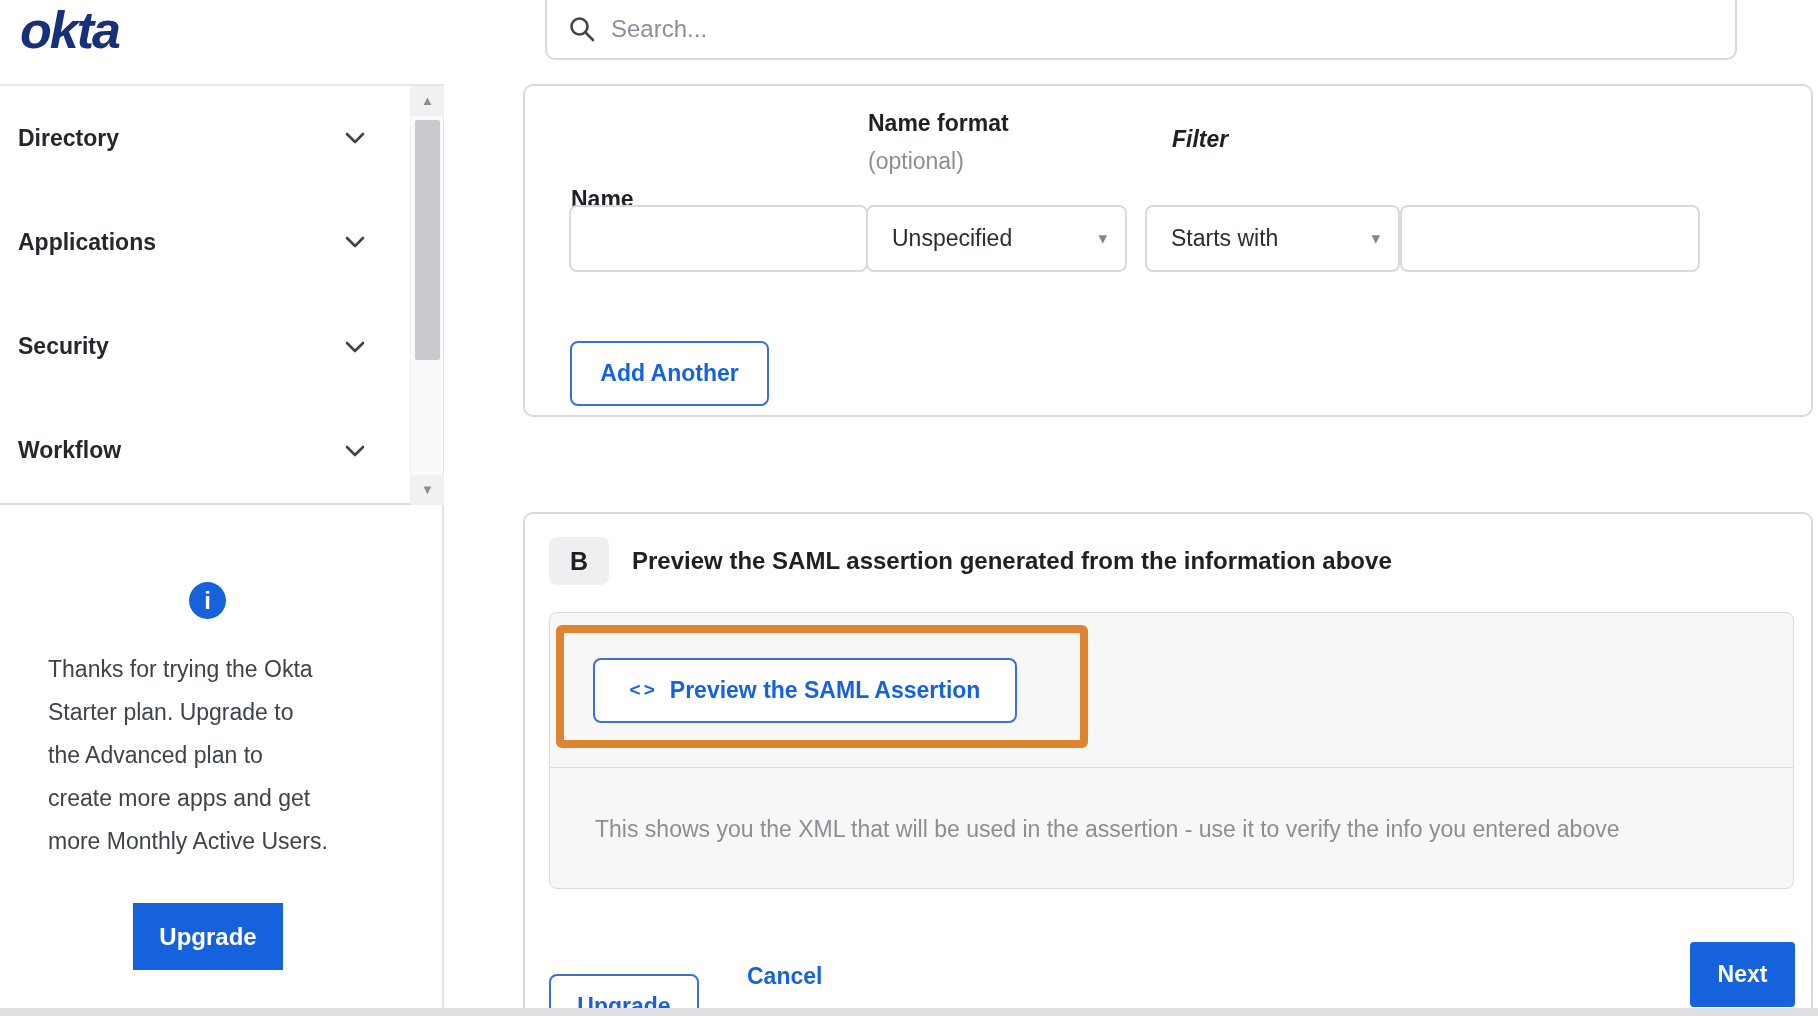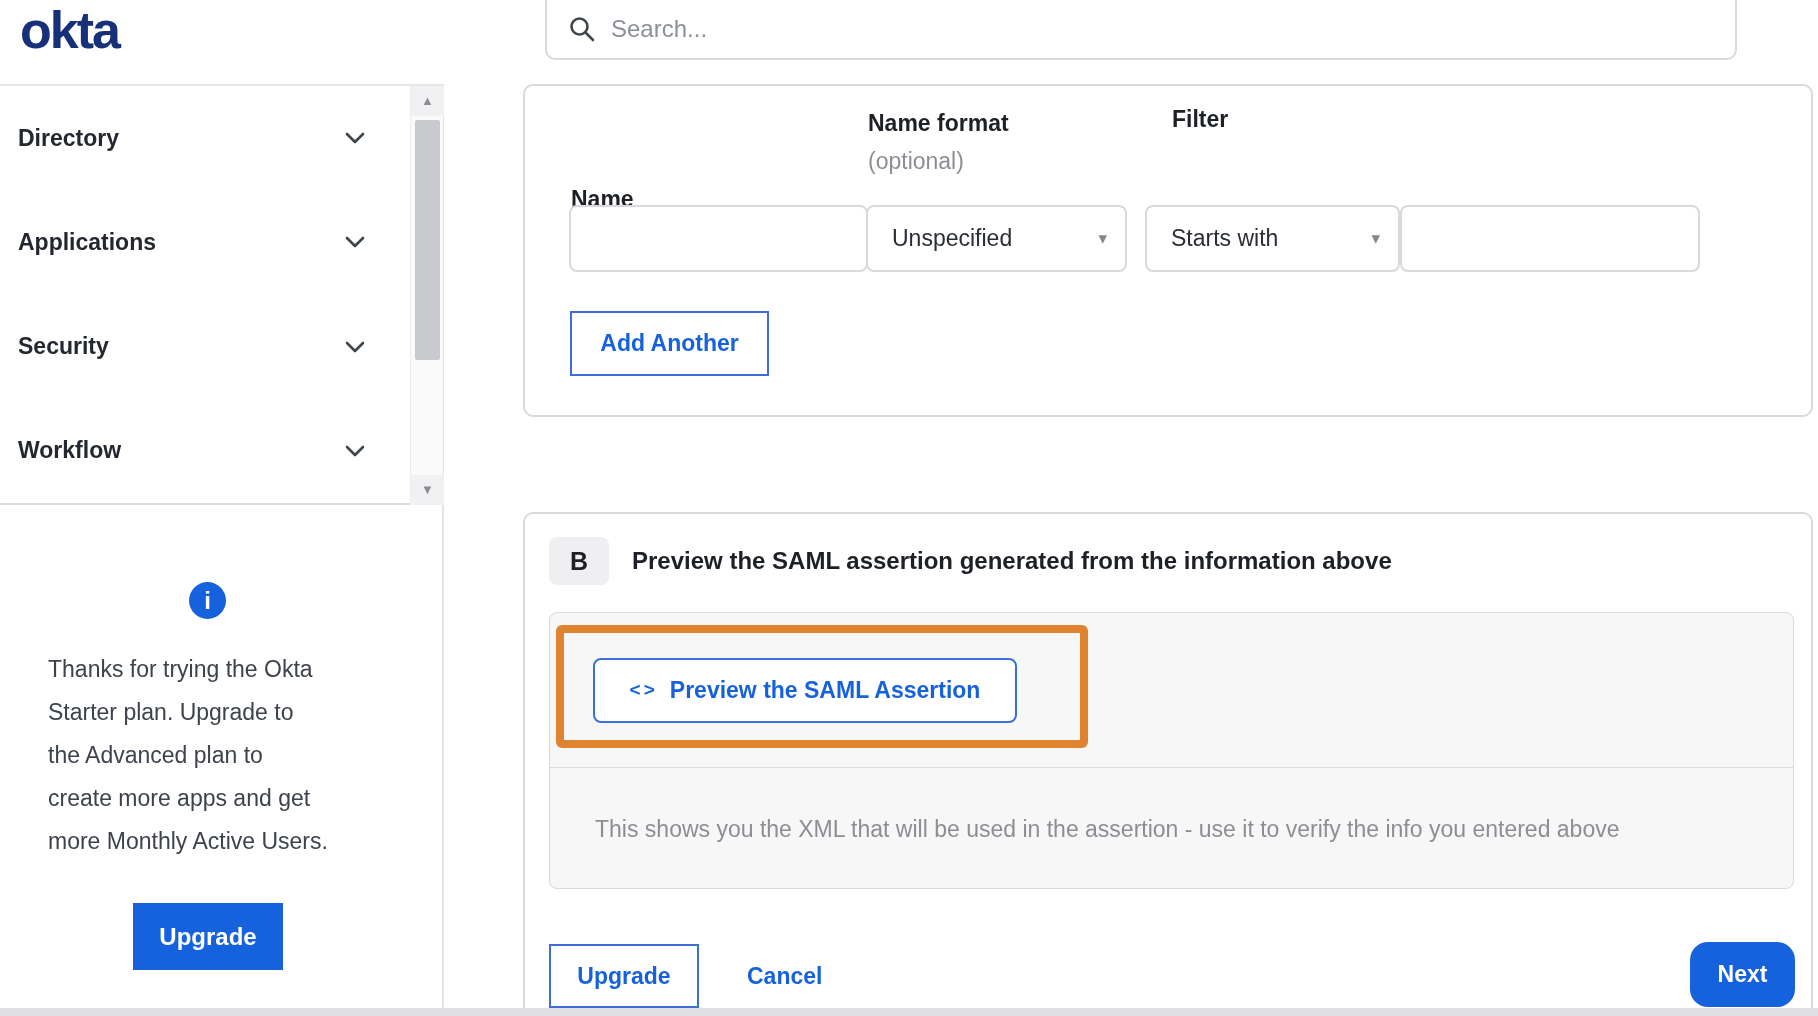--- a/index.html
+++ b/index.html
@@ -2,21 +2,21 @@
 <html><head>
 <meta charset="utf-8">
 <style>
   * { margin: 0; padding: 0; box-sizing: border-box; }
   html, body { width: 1818px; height: 1016px; overflow: hidden; background: #fff;
     font-family: "Liberation Sans", "DejaVu Sans", sans-serif; color: #1d2025; }
   .abs { position: absolute; }
 
   
   .logo { left: 20px; top: 0px; font-size: 52px; font-weight: bold; letter-spacing: -2px;
-    color: #16307a; line-height: 60px; cursor: pointer; }
+    color: #16307a; line-height: 60px; cursor: pointer; font-style: italic; }
   .searchbox { left: 545px; top: -14px; width: 1192px; height: 74px; background: #fff;
     border: 2px solid #d9d9de; border-radius: 10px; display: flex; align-items: flex-end; }
   .searchbox .inner { display: flex; align-items: center; height: 58px; width: 100%; padding-left: 22px; }
   .searchbox svg { flex: 0 0 auto; }
   .searchbox input { border: none; outline: none; font-size: 24px; color: #3c4148;
     margin-left: 16px; width: 1050px; font-family: inherit; background: transparent; }
   .searchbox input::placeholder { color: #8b8f99; }
 
   
   .side-divider { left: 442px; top: 84px; width: 2px; height: 924px; background: #e3e3e8; }
@@ -56,22 +56,22 @@
   .fhint { position: absolute; font-size: 23px; color: #8d8d94; }
   .tinput { position: absolute; top: 119px; height: 67px; border: 2px solid #d9d9de;
     border-radius: 8px; background: #fff; font-size: 23px; color: #1d2025;
     padding: 0 18px; font-family: inherit; outline: none; }
   .dropdown { position: absolute; top: 119px; height: 67px; border: 2px solid #d9d9de;
     border-radius: 8px; background: #fff; display: flex; align-items: center;
     padding: 0 18px 0 24px; cursor: pointer; }
   .dropdown .val { font-size: 23px; color: #2a2e34; flex: 1; }
   .dropdown .caret { font-size: 17px; color: #85878d; }
   .btn-outline { position: absolute; background: #fff; border: 2px solid #3d6fdb;
-    border-radius: 0; color: #1662dd; font-size: 23px; font-weight: bold;
-    font-family: inherit; cursor: pointer; }
+    border-radius: 8px; color: #1662dd; font-size: 23px; font-weight: bold;
+    font-family: inherit; cursor: pointer; margin-top: 30px; }
   .add-another { left: 45px; top: 225px; width: 199px; height: 65px; }
 
   
   .card2 { left: 523px; top: 512px; width: 1290px; height: 504px; background: #fff;
     border: 2px solid #d9d9de; border-bottom: none; border-radius: 10px 10px 0 0; }
   .step-badge { position: absolute; left: 24px; top: 23px; width: 60px; height: 48px;
     background: #efeff1; border-radius: 8px; display: flex; align-items: center;
     justify-content: center; font-size: 25px; font-weight: bold; color: #1d2025; }
   .step-heading { position: absolute; left: 107px; top: 23px; height: 48px;
     display: flex; align-items: center; font-size: 24px; font-weight: bold; color: #1d2025; }
@@ -87,21 +87,21 @@
     display: flex; align-items: center; justify-content: center; }
   .preview-btn .code-ic { font-size: 19px; letter-spacing: 3px; margin-right: 12px;
     font-weight: bold; transform: translateY(-1px); }
   .panel-desc { position: absolute; left: 45px; top: 155px; height: 122px; right: 20px;
     display: flex; align-items: center; font-size: 23px; color: #8d8d94; }
 
   .prev-btn { left: 24px; top: 430px; width: 150px; height: 64px; }
   .cancel-link { position: absolute; left: 222px; top: 430px; height: 64px; display: flex;
     align-items: center; font-size: 23px; font-weight: bold; color: #1662dd; cursor: pointer; }
   .next-btn { position: absolute; left: 1165px; top: 428px; width: 105px; height: 65px;
-    background: #1662dd; border: none; border-radius: 18px; color: #fff; font-size: 23px;
+    background: #1662dd; border: none; border-radius: 4px; color: #fff; font-size: 23px;
     font-weight: bold; font-family: inherit; cursor: pointer; }
 
   .bottom-strip { left: 0; top: 1008px; width: 1818px; height: 8px; background: #e0e0e3; z-index: 5; }
 </style>
 </head>
 <body>
 
 <div class="abs logo">okta</div>
 
 <div class="abs searchbox">
@@ -158,21 +158,21 @@
   <div>create more apps and get</div>
   <div>more Monthly Active Users.</div>
 </div>
 
 <button class="abs upgrade-btn">Upgrade</button>
 
 <div class="abs card1">
   <span class="flabel" style="left:46px; top:100px;">Name</span>
   <span class="flabel" style="left:343px; top:24px;">Name format</span>
   <span class="fhint" style="left:343px; top:62px;">(optional)</span>
-  <span class="flabel" style="left:647px; top:20px;">Filter</span>
+  <span class="flabel" style="left:647px; top:40px;font-style:italic;">Filter</span>
 
   <input class="tinput" style="left: 44px; width: 299px;" type="text" value="">
 
   <div class="dropdown" style="left:341px; width:261px;">
     <span class="val">Unspecified</span>
     <span class="caret">▾</span>
   </div>
 
   <div class="dropdown" style="left:620px; width:255px;">
     <span class="val">Starts with</span>

